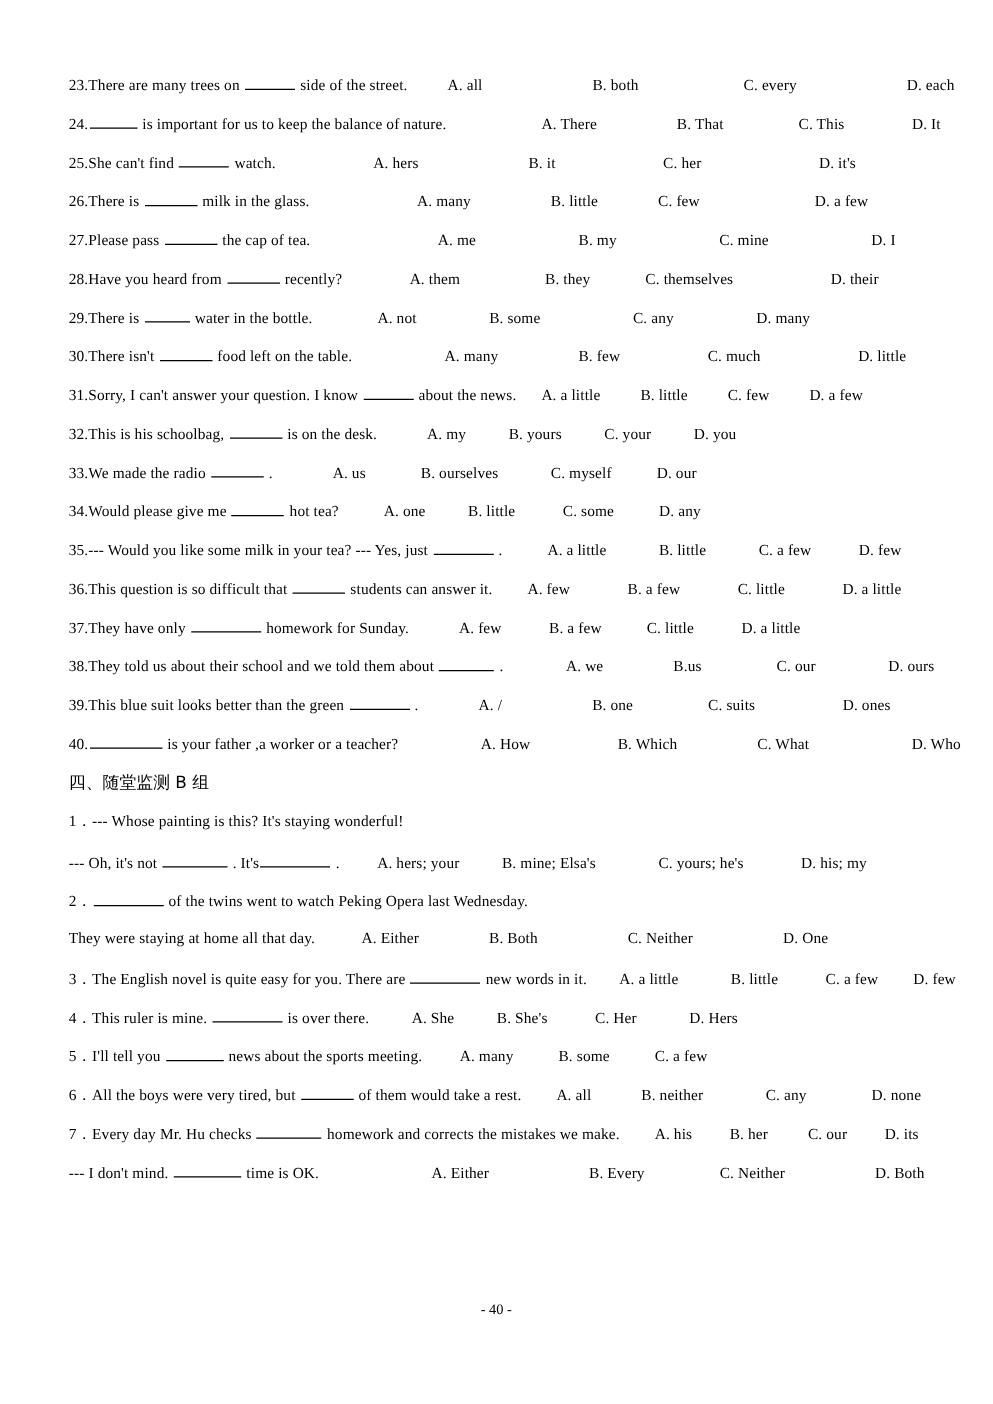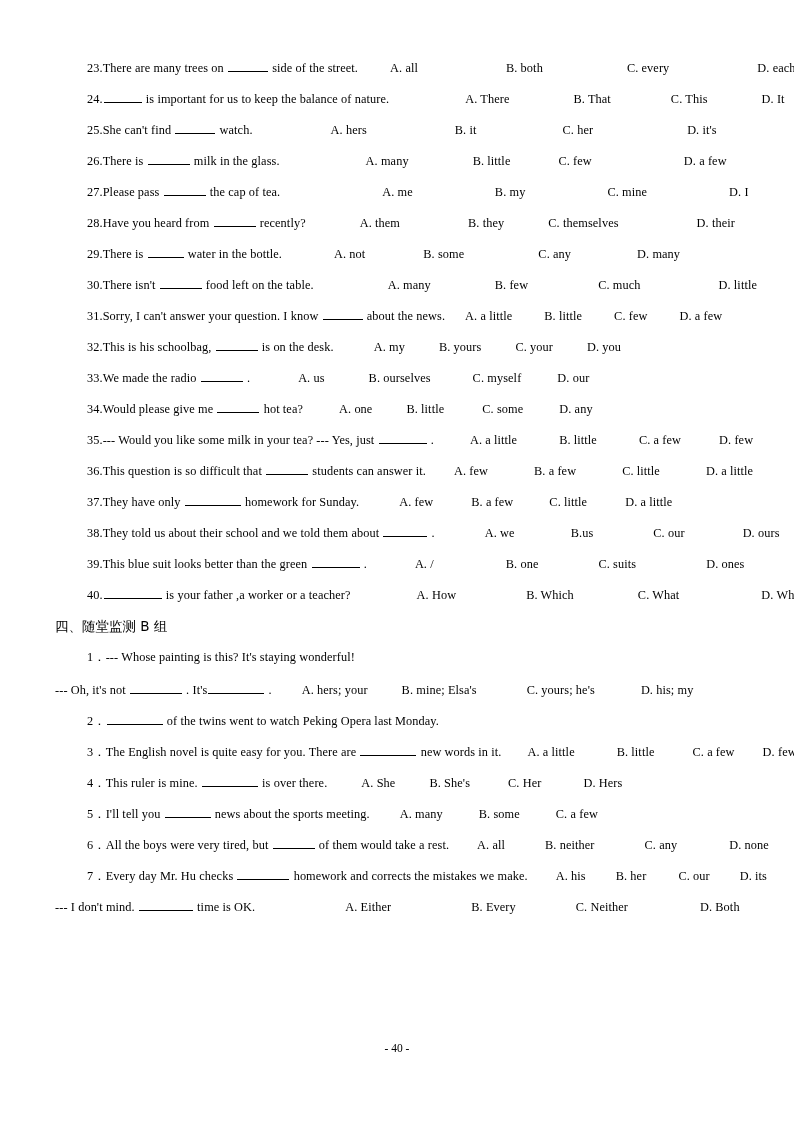--- a/index.html
+++ b/index.html
@@ -27,21 +27,20 @@
   }
   .qline {
     font-size: 12.3px;
     line-height: 13px;
     height: 31px;
     white-space: nowrap;
     letter-spacing: 0.1px;
   }
   .qline .num {
     display: inline-block;
-    margin-left: 32px;
   }
   .blank {
     display: inline-block;
     border-bottom: 1px solid #000;
     vertical-align: baseline;
     height: 11px;
     margin: 0 1px;
   }
   .opt {
     display: inline-block;
@@ -105,21 +104,22 @@
       <span>四、随堂监测 B 组</span>
     </div>
 
 
     <div id="part2">
         <div>
           <div class="qline"><span class="num">1． </span><span>--- Whose painting is this? It's staying wonderful! </span></div>
           <div class="qline"><span>--- Oh, it's not </span><span class="blank" style="width: 52px;"></span><span> . It's</span><span class="blank" style="width: 56px;"></span><span> .</span><span class="sp" style="width: 30px;"></span><span class="opt">A. hers; your</span><span class="sp" style="width: 34px;"></span><span class="opt">B. mine; Elsa's</span><span class="sp" style="width: 50px;"></span><span class="opt">C. yours; he's</span><span class="sp" style="width: 46px;"></span><span class="opt">D. his; my</span></div>
         </div>
         <div>
-          <div class="qline"><span class="num">2． </span><span class="blank" style="width: 56px;"></span><span> of the twins went to watch Peking Opera last Monday.</span></div>
+          <div class="qline"><span class="num">2． </span><span class="blank" style="width: 56px;"></span><span> of the twins went to watch Peking Opera last Wednesday.</span></div>
+          <div class="qline"><span>They were staying at home all that day. </span><span class="sp" style="width: 34px;"></span><span class="opt">A. Either</span><span class="sp" style="width: 56px;"></span><span class="opt">B. Both</span><span class="sp" style="width: 72px;"></span><span class="opt">C. Neither</span><span class="sp" style="width: 72px;"></span><span class="opt">D. One</span></div>
         </div>
         <div>
           <div class="qline"><span class="num">3． </span><span>The English novel is quite easy for you. There are </span><span class="blank" style="width: 56px;"></span><span> new words in it.</span><span class="sp" style="width: 26px;"></span><span class="opt">A. a little</span><span class="sp" style="width: 42px;"></span><span class="opt">B. little</span><span class="sp" style="width: 38px;"></span><span class="opt">C. a few</span><span class="sp" style="width: 28px;"></span><span class="opt">D. few</span></div>
         </div>
         <div>
           <div class="qline"><span class="num">4． </span><span>This ruler is mine. </span><span class="blank" style="width: 56px;"></span><span> is over there.</span><span class="sp" style="width: 34px;"></span><span class="opt">A. She</span><span class="sp" style="width: 34px;"></span><span class="opt">B. She's</span><span class="sp" style="width: 38px;"></span><span class="opt">C. Her</span><span class="sp" style="width: 42px;"></span><span class="opt">D. Hers</span></div>
         </div>
         <div>
           <div class="qline"><span class="num">5． </span><span>I'll tell you </span><span class="blank" style="width: 46px;"></span><span> news about the sports meeting.</span><span class="sp" style="width: 30px;"></span><span class="opt">A. many</span><span class="sp" style="width: 36px;"></span><span class="opt">B. some</span><span class="sp" style="width: 36px;"></span><span class="opt">C. a few</span></div>
         </div>

